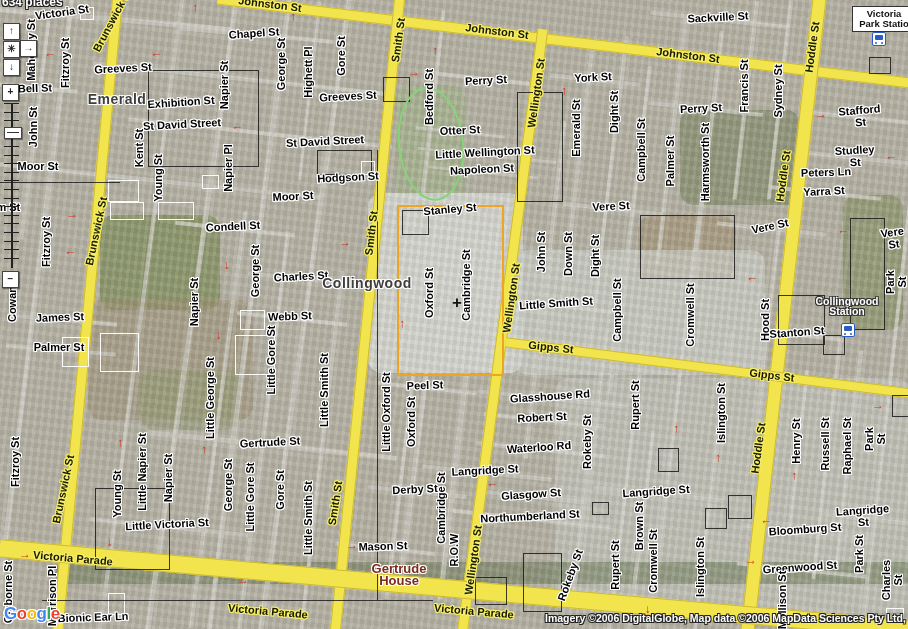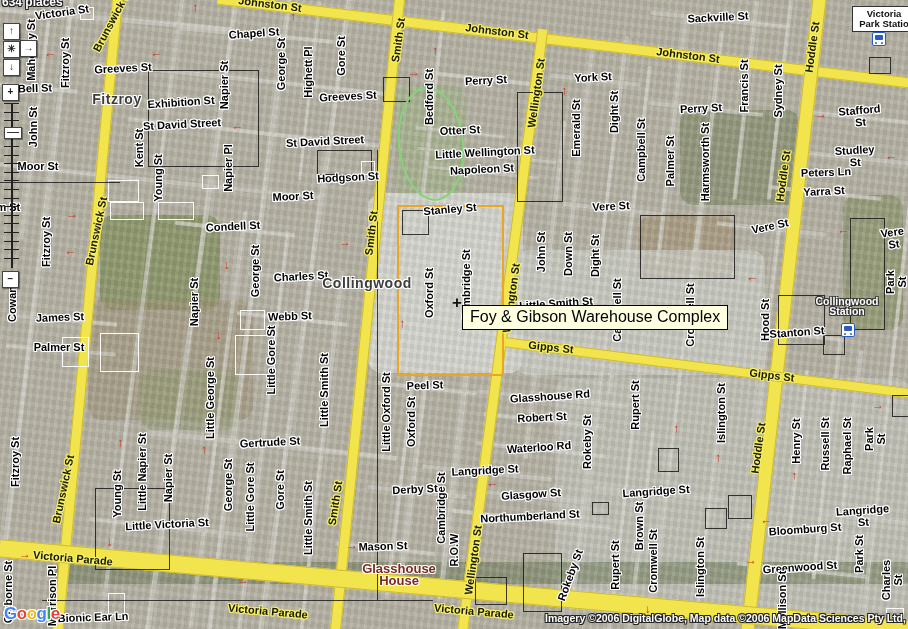--- a/index.html
+++ b/index.html
@@ -62,21 +62,20 @@
   .sbar{position:relative;height:5px;border-left:2px solid #111;border-right:2px solid #111;}
   .sbar i{position:absolute;left:0;right:0;top:2px;height:2px;background:#111;}
   #sbar-ft{width:81px;margin:1px 0 2px 0;}
   #sbar-m{width:106px;margin-top:2px;}
 </style>
 </head>
 <body>
 
 <div id="stage">
 
-  <div id="tooltip" style="left: 462px; top: 305px;">Foy &amp; Gibson Warehouse Complex</div>
 
   <div class="navbtn" style="left:3px;top:23px">↑</div>
   <div class="navbtn" style="left:3px;top:41px">✳</div>
   <div class="navbtn" style="left:20px;top:40px">→</div>
   <div class="navbtn" style="left:3px;top:59px">↓</div>
   <div class="navbtn" style="left:2px;top:84px">+</div>
   <div id="zoom-slider">
     <div class="rail"></div>
     <div id="zoom-handle"></div>
   <div class="tick" style="top: 0px;"></div>
@@ -389,23 +388,23 @@
     <span class="ylabel" style="left: 511px; top: 298px; transform: translate(-50%, -50%) rotate(-82deg);">Wellington St</span>
     <span class="ylabel" style="left: 473px; top: 560px; transform: translate(-50%, -50%) rotate(-82deg);">Wellington St</span>
     <span class="ylabel" style="left: 812px; top: 47px; transform: translate(-50%, -50%) rotate(-82deg);">Hoddle St</span>
     <span class="ylabel" style="left: 783px; top: 176px; transform: translate(-50%, -50%) rotate(-82deg);">Hoddle St</span>
     <span class="ylabel" style="left: 758px; top: 448px; transform: translate(-50%, -50%) rotate(-82deg);">Hoddle St</span>
     <span class="ylabel" style="left: 551px; top: 347px; transform: translate(-50%, -50%) rotate(6deg);">Gipps St</span>
     <span class="ylabel" style="left: 772px; top: 375px; transform: translate(-50%, -50%) rotate(7deg);">Gipps St</span>
     <span class="ylabel" style="left: 73px; top: 558px; transform: translate(-50%, -50%) rotate(5deg);">Victoria Parade</span>
     <span class="ylabel" style="left: 268px; top: 611px; transform: translate(-50%, -50%) rotate(5deg);">Victoria Parade</span>
     <span class="ylabel" style="left: 474px; top: 611px; transform: translate(-50%, -50%) rotate(5deg);">Victoria Parade</span>
-    <span class="suburb" style="left: 117px; top: 99px; transform: translate(-50%, -50%) rotate(0deg);">Fitzroy</span>
+    <span class="suburb" style="left: 117px; top: 99px; transform: translate(-50%, -50%) rotate(0deg);">Emerald</span>
     <span class="suburb" style="left: 367px; top: 283px; transform: translate(-50%, -50%) rotate(0deg);">Collingwood</span>
-    <span class="place-label" style="left: 399px; top: 575px; transform: translate(-50%, -50%) rotate(0deg);">Glasshouse
+    <span class="place-label" style="left: 399px; top: 575px; transform: translate(-50%, -50%) rotate(0deg);">Gertrude
 House</span>
     <div class="station-box" style="left: 852px; top: 6px; width: 56px;">Victoria
 Park Statio</div>
     <span class="station-label" style="left: 847px; top: 306px; transform: translate(-50%, -50%);">Collingwood
 Station</span>
     <div class="train-icon" style="left: 872px; top: 32px;">
       <i></i>
       <b class="w1"></b>
       <b class="w2"></b>
     </div>

